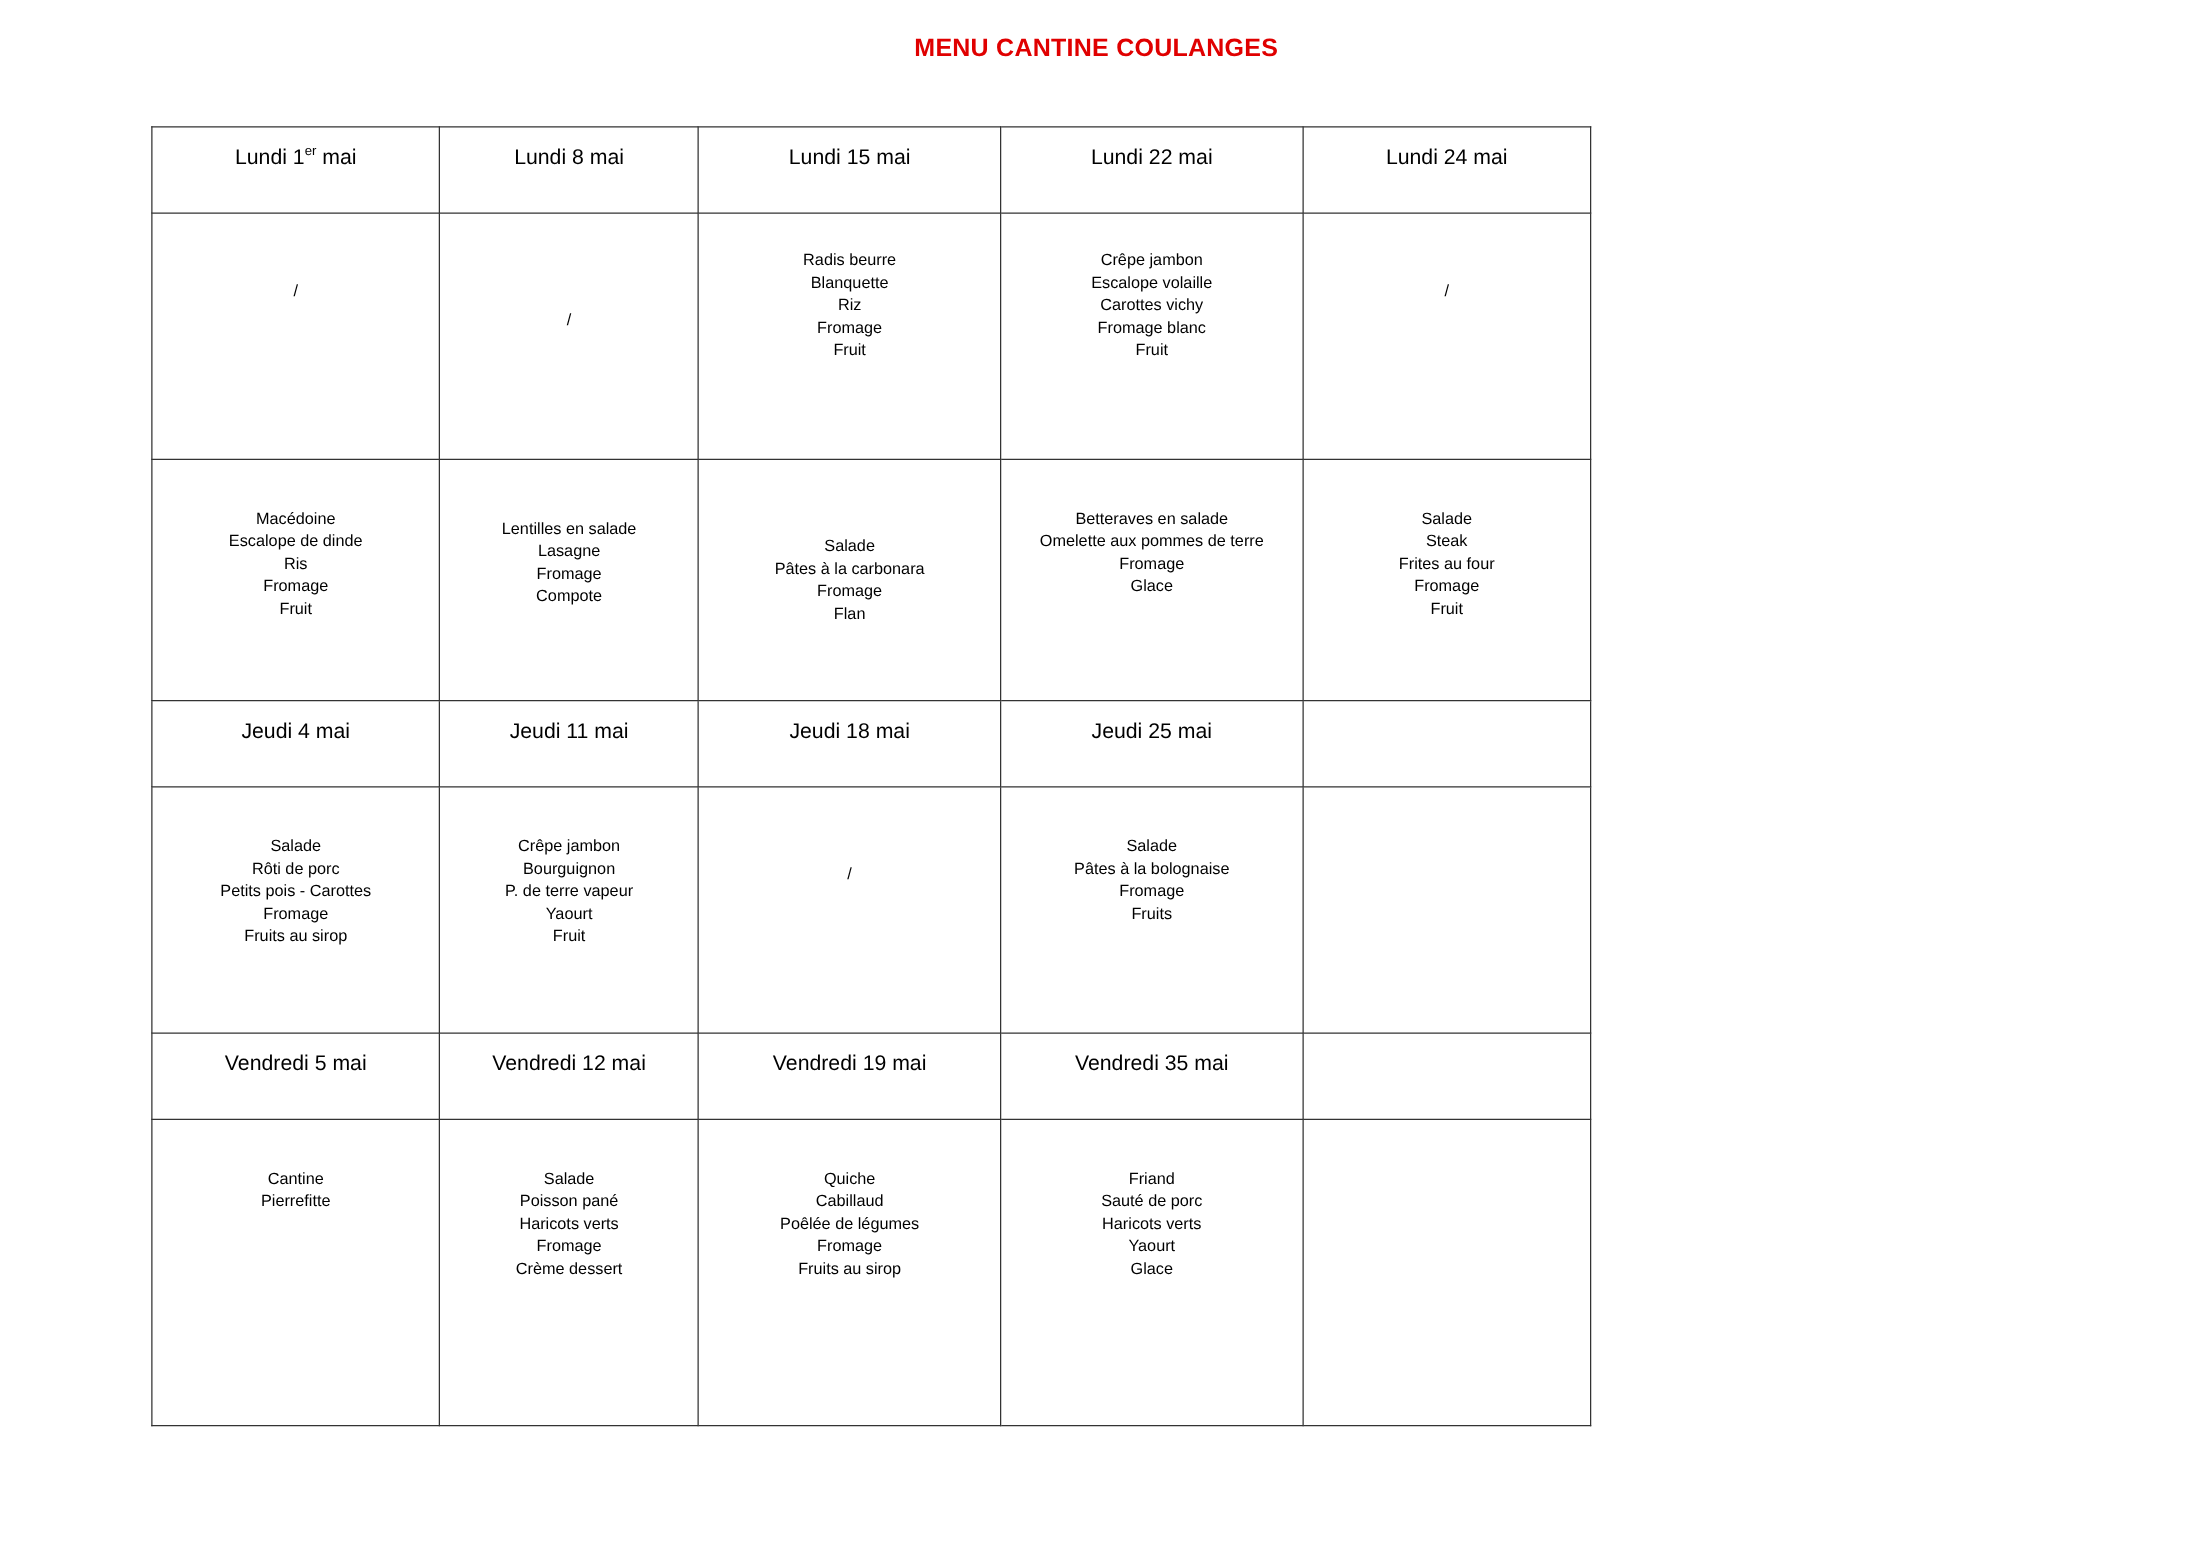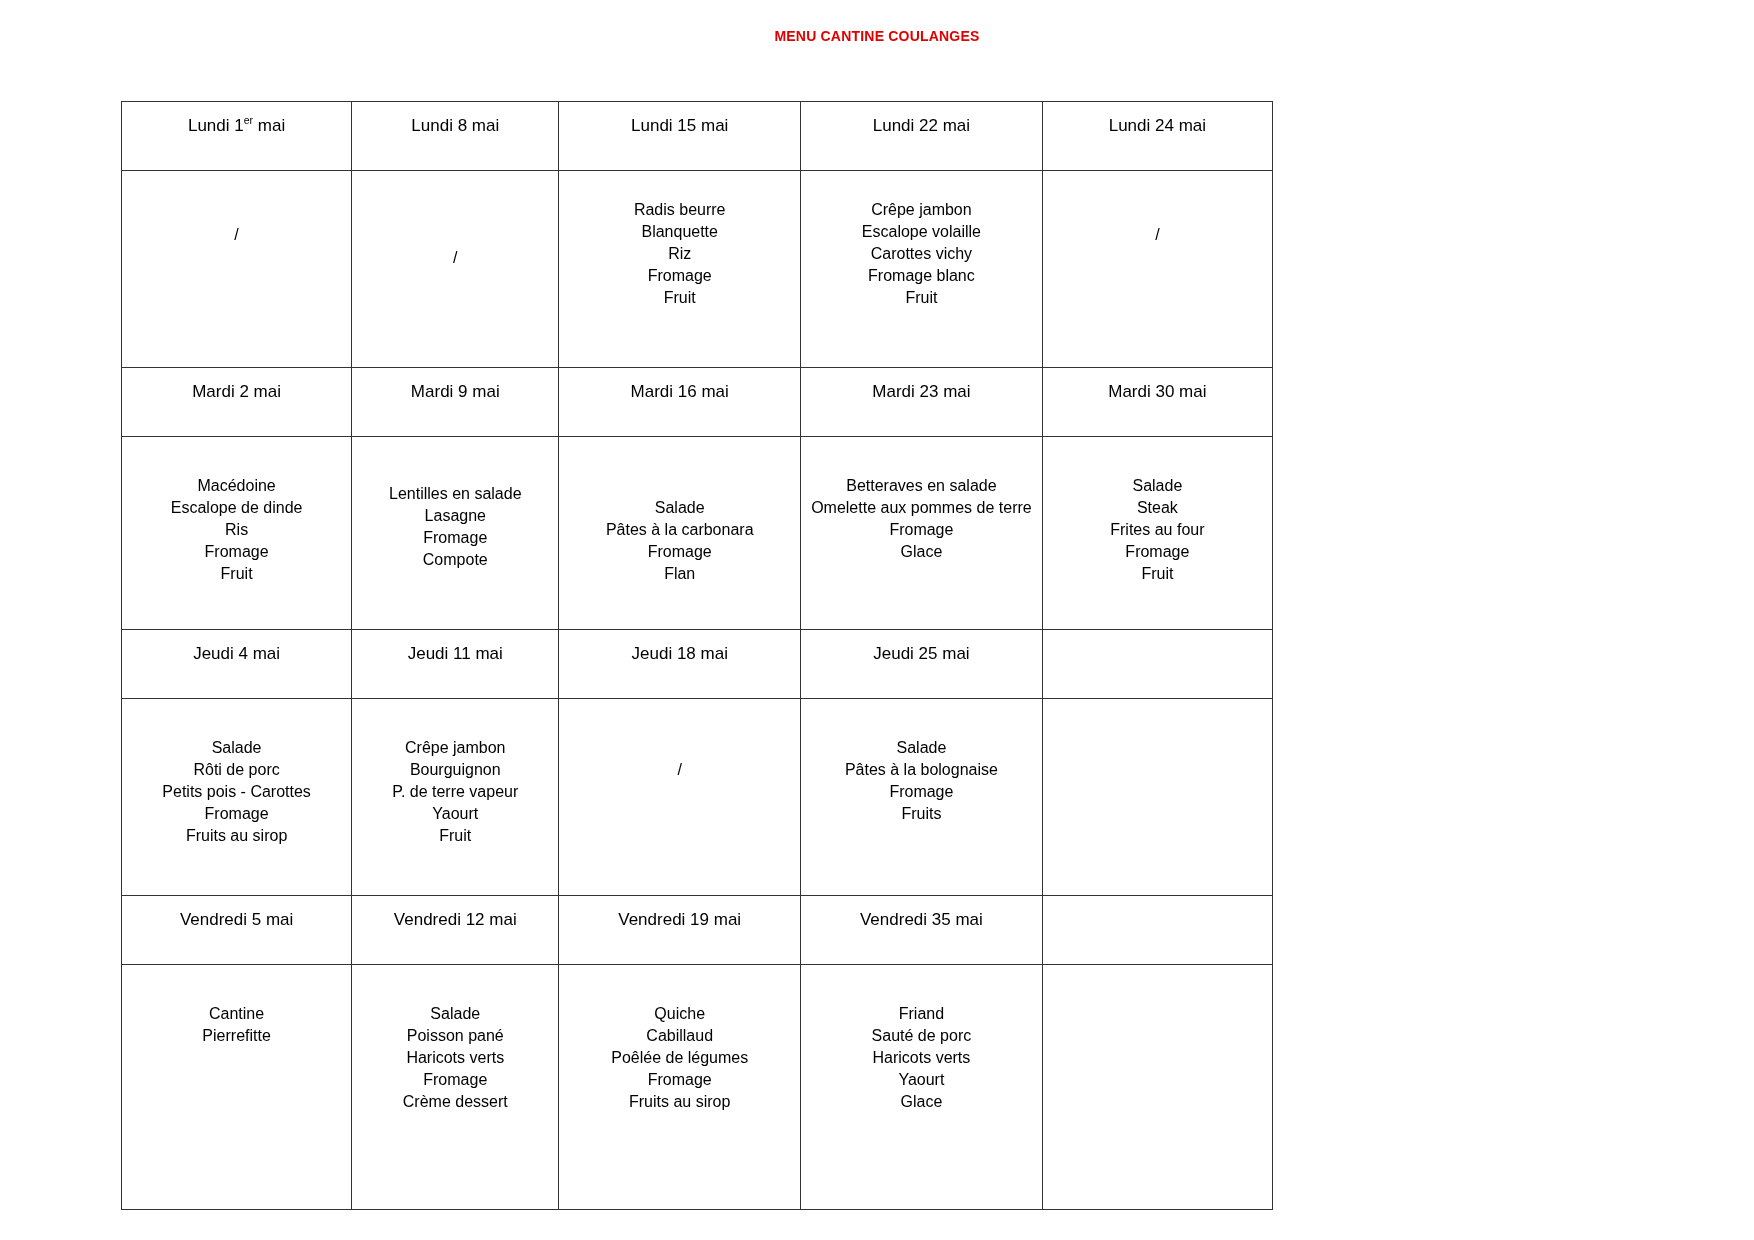--- a/index.html
+++ b/index.html
@@ -19,40 +19,40 @@
     width: 1754px;
     height: 1240px;
     box-sizing: border-box;
   }
   .doc-title {
     position: absolute;
     top: 28px;
     left: 0;
     width: 1754px;
     text-align: center;
-    font-size: 14px;
+    font-size: 20px;
     font-weight: bold;
     color: #e00000;
     letter-spacing: 0.2px;
     white-space: nowrap;
   }
   .menu-table {
     position: absolute;
     left: 121px;
     top: 101px;
     width: 1152px;
     border-collapse: collapse;
     table-layout: fixed;
   }
   .menu-table td {
     border: 1px solid #333333;
     text-align: center;
     vertical-align: top;
     padding: 0;
-    font-size: 16px;
+    font-size: 13px;
     line-height: 1.38;
     color: #000000;
   }
   td.date-cell {
     height: 56px;
     padding-top: 12px;
     font-size: 17px;
   }
   td.date-cell.empty-cell {
     padding-top: 0;
@@ -130,27 +130,20 @@
 Escalope volaille
 Carottes vichy
 Fromage blanc
 Fruit</span>
           </td>
         <td class="menu-cell">
             <span class="cell-lines pad-2">/</span>
           </td>
       </tr>
 
-      <tr class="row-dates row-mardi-dates">
-        <td class="date-cell">Mardi 2 mai</td>
-        <td class="date-cell">Mardi 9 mai</td>
-        <td class="date-cell">Mardi 16 mai</td>
-        <td class="date-cell">Mardi 23 mai</td>
-        <td class="date-cell">Mardi 30 mai</td>
-      </tr>
 
       <tr class="row-menus row-mardi-menu">
         <td class="menu-cell">
             <span class="cell-lines pad-3">Macédoine
 Escalope de dinde
 Ris
 Fromage
 Fruit</span>
           </td>
         <td class="menu-cell">

